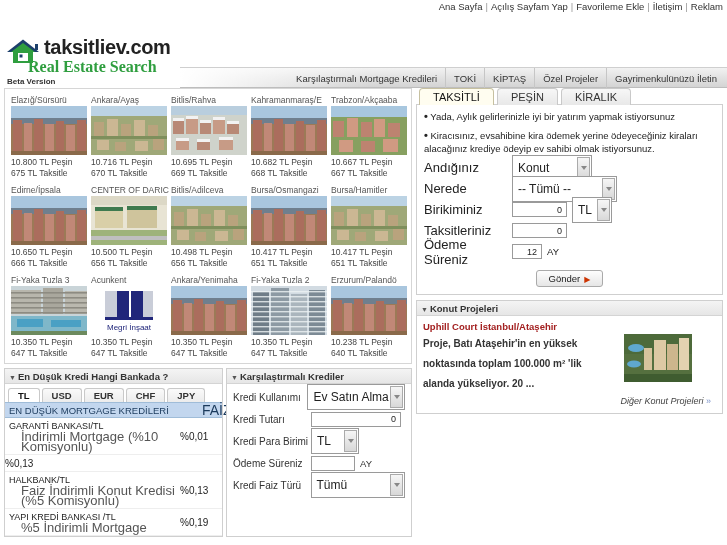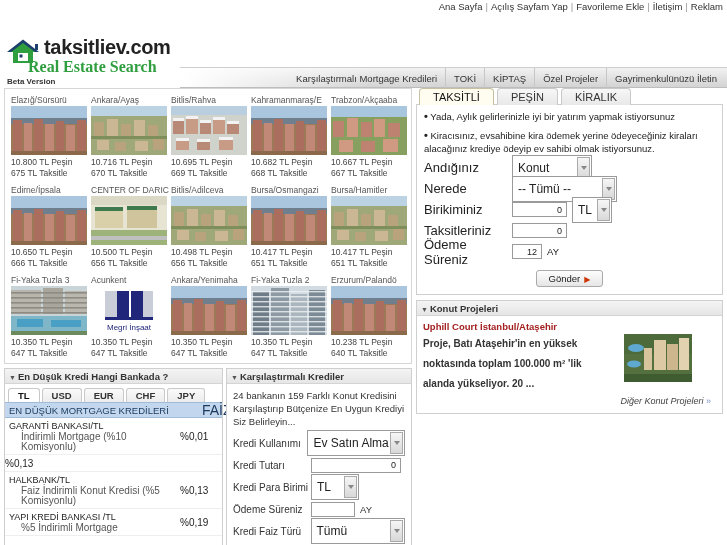--- a/index.html
+++ b/index.html
@@ -114,21 +114,21 @@
     display:flex; background:#c2d6ee; border-top:1px solid #9fbcd8;
     border-bottom:1px solid #9fbcd8;
     height:16px; align-items:center;
   }
   .bank-head .l { flex:1; font-size:9.5px; color:#1b3a5c; padding-left:4px; }
   .bank-head .r { width:20px; font-size:14px; color:#1b3a5c; }
 
   .bank-row { display:flex; border-bottom:1px solid #eee; padding:3px 0 2px 0; }
   .bank-row .l { flex:1; padding-left:4px; }
   .bank-name { font-size:9px; color:#222; line-height:11px; }
-  .bank-desc { font-size:10px; color:#555; line-height:10px;padding-left:12px; }
+  .bank-desc { font-size:13px; color:#555; line-height:10px;padding-left:12px; }
   .bank-row .r { width:42px; font-size:10px; color:#222; align-self:center; }
 
   
   .cmp-intro {
     font-size:9.5px; color:#333; line-height:13px;
     padding:5px 6px 2px 6px;
   }
   .cmp-form { padding:2px 6px 4px 6px; }
   .cmp-line { display:flex; align-items:center; height:22px; }
   .cmp-label { width:78px; font-size:10px; color:#333; }
@@ -568,21 +568,20 @@
               </div>
               <div class="r">%0,19</div>
             </div>
           </div>
       </div>
 
       <div class="panel" style="width:186px; margin-left:3px;">
         <div class="panel-head">
           <span class="tri">▼</span><span>Karşılaştırmalı Krediler</span>
         </div>
-        <div class="cmp-intro">24 bankanın 159 Farklı Konut Kredisini Karşılaştırıp Bütçenize En Uygun Krediyi Siz Belirleyin...</div>
         <div class="cmp-form" id="cmpform">
             <div class="cmp-line">
               <div class="cmp-label">Kredi Kullanımı</div>
               <div class="sel" style="width: 102px;">
                 <span>Ev Satın Alma</span>
                 <span class="arrow"></span>
               </div>
             </div>
             <div class="cmp-line">
               <div class="cmp-label">Kredi Tutarı</div>

